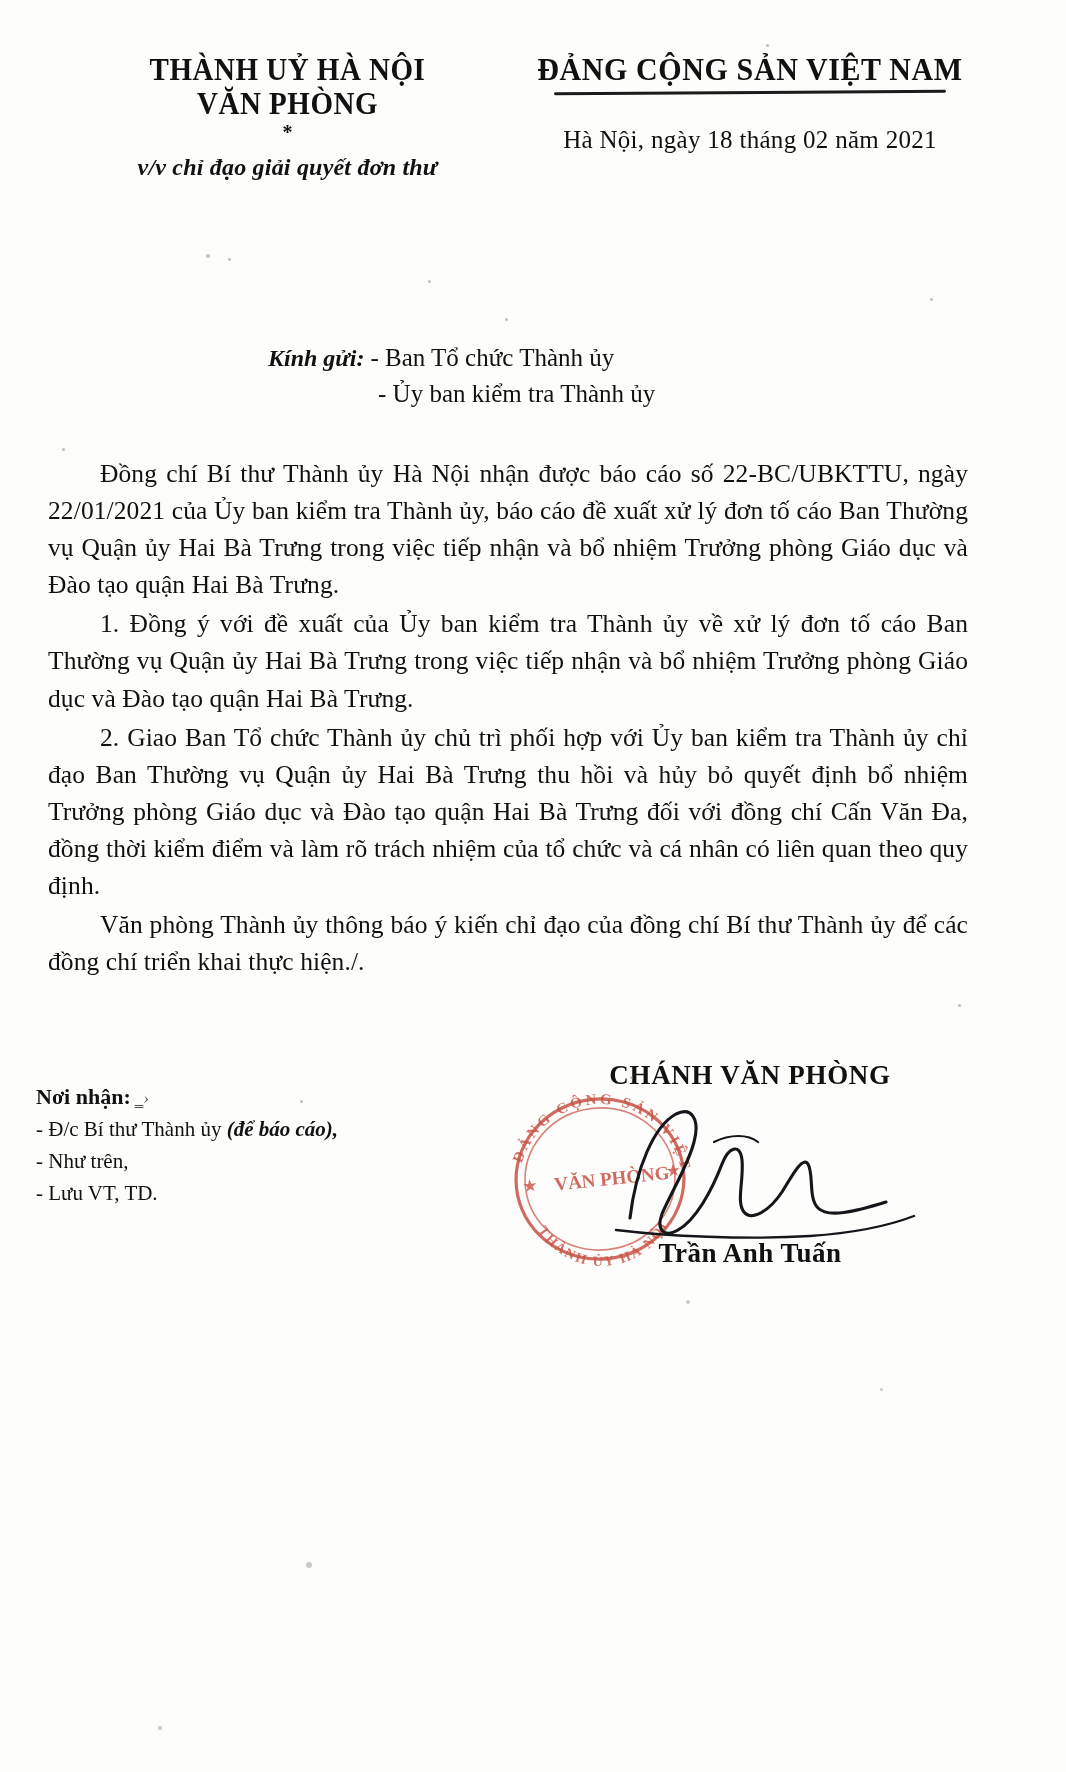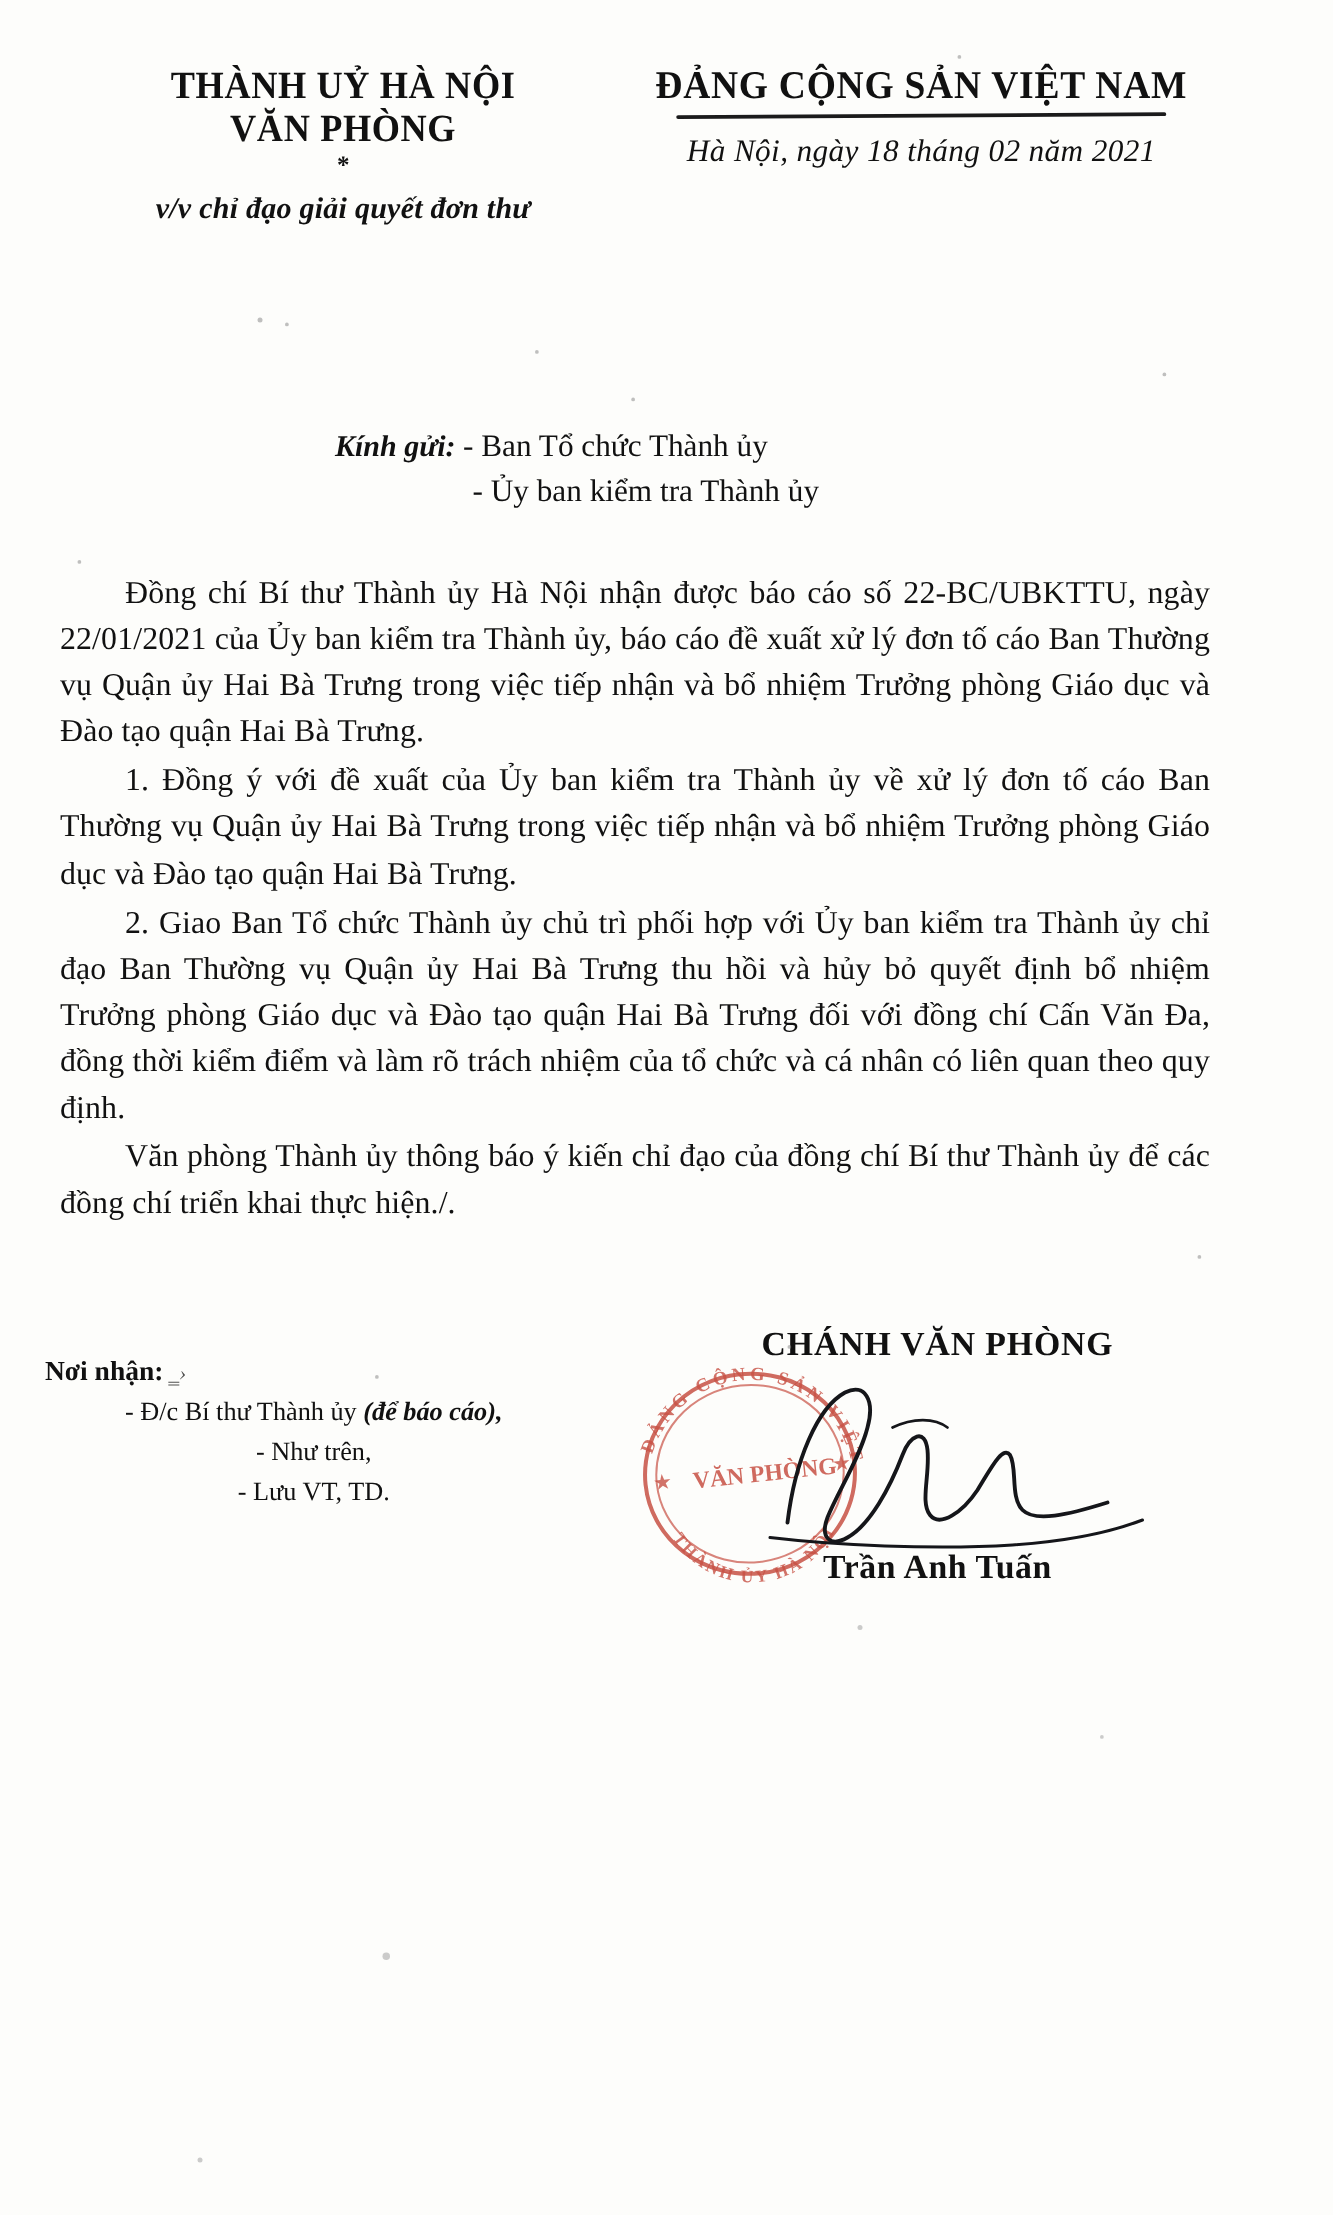--- a/index.html
+++ b/index.html
@@ -24,21 +24,21 @@
     position: absolute;
     background: #8d8d8d;
     border-radius: 50%;
     opacity: .55;
   }
 
   
   .header {
     position: absolute;
     top: 52px;
-    left: 2px;
+    left: 15px;
     width: 1052px;
     height: 190px;
   }
   .org-block {
     position: absolute;
     left: 75px;
     top: 0;
     width: 395px;
     text-align: center;
   }
@@ -95,23 +95,22 @@
   }
   .nation-rule {
     width: 392px;
     height: 3px;
     background: #1b1b1b;
     margin: 5px auto 0 auto;
     border-radius: 2px;
     transform: rotate(-0.35deg);
   }
   .date-line {
-    margin-top: 14px;
+    margin-top: 32px;
     font-size: 25px;
-    font-style: italic;
     white-space: nowrap;
     letter-spacing: .3px;
   }
 
   
   .kinhgui {
     position: absolute;
     top: 340px;
     left: 268px;
     width: 640px;
@@ -164,21 +163,21 @@
   .noinhan .nn-title {
     font-weight: bold;
     font-size: 22px;
   }
   .noinhan .nn-mark {
     font-style: italic;
     font-size: 17px;
     margin-left: 4px;
     opacity: .75;
   }
-  .noinhan .nn-item { display: block; white-space: nowrap; text-align: center; }
+  .noinhan .nn-item { display: block; white-space: nowrap; }
   .noinhan .nn-em { font-style: italic; font-weight: bold; }
 
   .signer {
     position: absolute;
     left: 500px;
     top: 0;
     width: 500px;
     text-align: center;
   }
   .signer-title {

